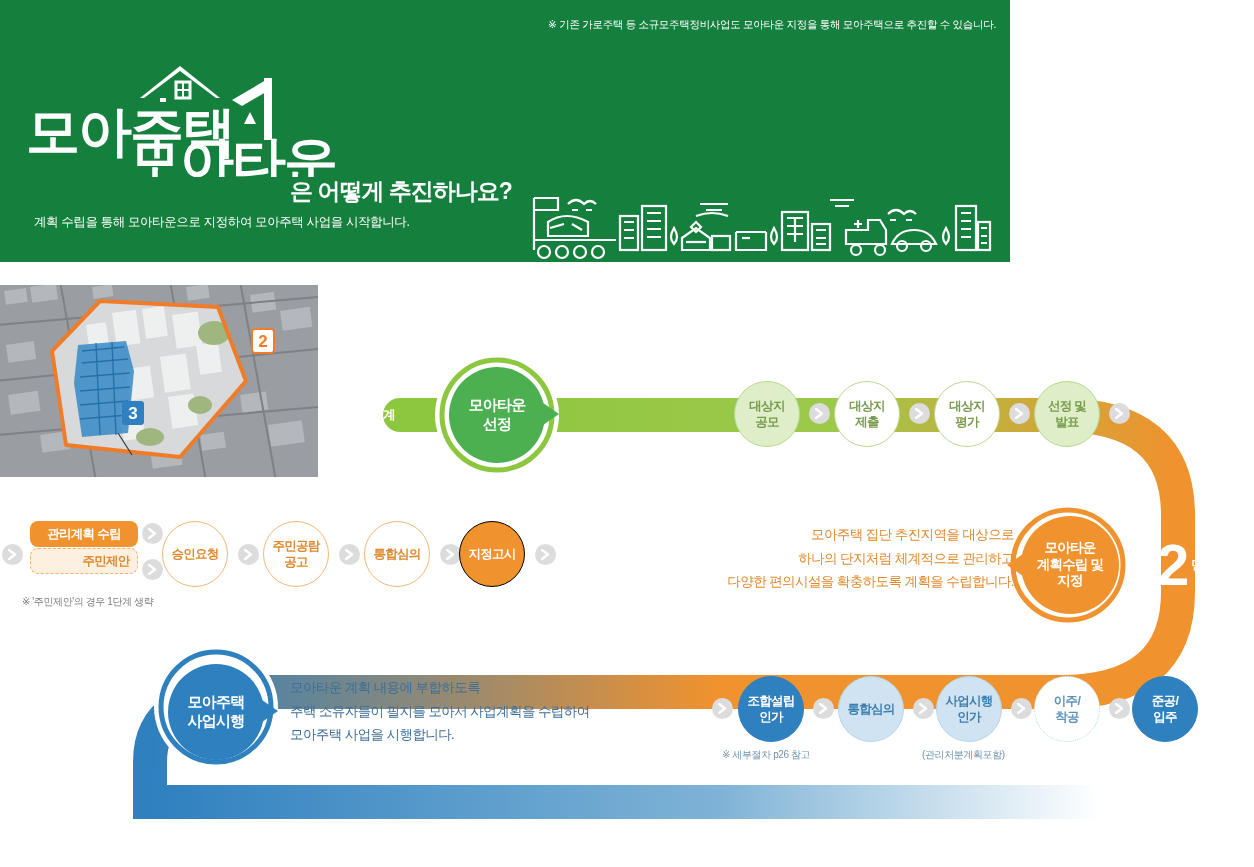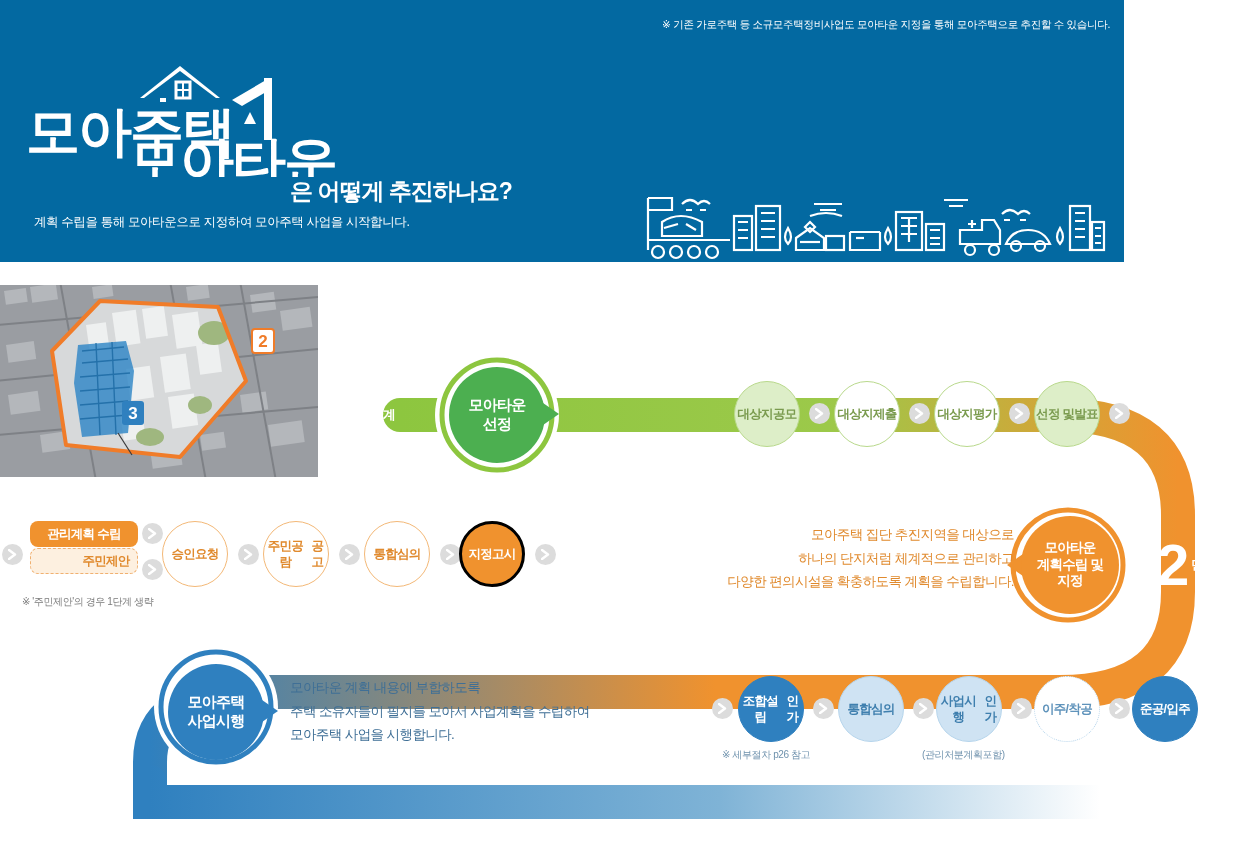--- a/index.html
+++ b/index.html
@@ -6,22 +6,22 @@
   html, body {
     width: 1254px; height: 867px;
     background: #ffffff;
     font-family: "Liberation Sans", "DejaVu Sans", sans-serif;
     overflow: hidden;
   }
   #page { position: relative; width: 1254px; height: 867px; background:#fff; }
 
   
   .header {
-    position: absolute; left: 0; top: 0; width: 1124px; height: 262px;
-    background: #0369a1; overflow: hidden;
+    position: absolute; left: 0; top: 0; width: 1010px; height: 262px;
+    background: #15803d; overflow: hidden;
   }
   .header-note {
     position: absolute; right: 14px; top: 18px;
     font-size: 10.5px; color: #ffffff; letter-spacing: -0.3px;
     white-space: nowrap; font-weight: 400;
   }
   .logo-wrap { position: absolute; left: 20px; top: 52px; width: 520px; height: 125px; }
   .logo-svg { display:block; }
   .title-question {
     position: absolute; left: 282px; top: 176px;
@@ -62,28 +62,28 @@
   }
   .bubble.sz1 { width: 96px; height: 96px; font-size: 15px; }
   .bubble.sz2 { width: 98px; height: 98px; font-size: 14.5px; }
 
   
   .ptr { position: absolute; width: 0; height: 0; }
 
   
   .node {
     position: absolute; width: 66px; height: 66px; border-radius: 50%;
-    display: flex; align-items: center; justify-content: center; flex-direction: row;
+    display: flex; align-items: center; justify-content: center; flex-direction: column;
     text-align: center; font-size: 12.5px; font-weight: bold; line-height: 1.3;
     letter-spacing: -0.7px;
   }
   .node.green { background: #ddeec8; border: 1px solid #b9d98c; color: #7a9b4e; }
   .node.green.light { background: #ffffff; border: 1px solid #b9d98c; color: #7a9b4e; }
   .node.orange-o { background: #ffffff; border: 1px solid #f3b877; color: #e08a2e; }
-  .node.orange-f { background: #f0922e; border: 3px solid #000000; color: #ffffff; }
+  .node.orange-f { background: #f0922e; border: 1px solid #000000; color: #ffffff; }
   .node.blue-d { background: #2f80bf; border: 1px solid #2f80bf; color: #ffffff; }
   .node.blue-l { background: #cfe3f3; border: 1px solid #b6d5ec; color: #3f7fae; }
   .node.blue-dot { background: #ffffff; border: 1.6px dotted #b6d5ec; color: #5f93bb; }
 
   
   .arrow {
     position: absolute; width: 21px; height: 21px; border-radius: 50%;
     background: #dcdcdc; display:flex; align-items:center; justify-content:center;
   }
   .arrow svg { display:block; }

